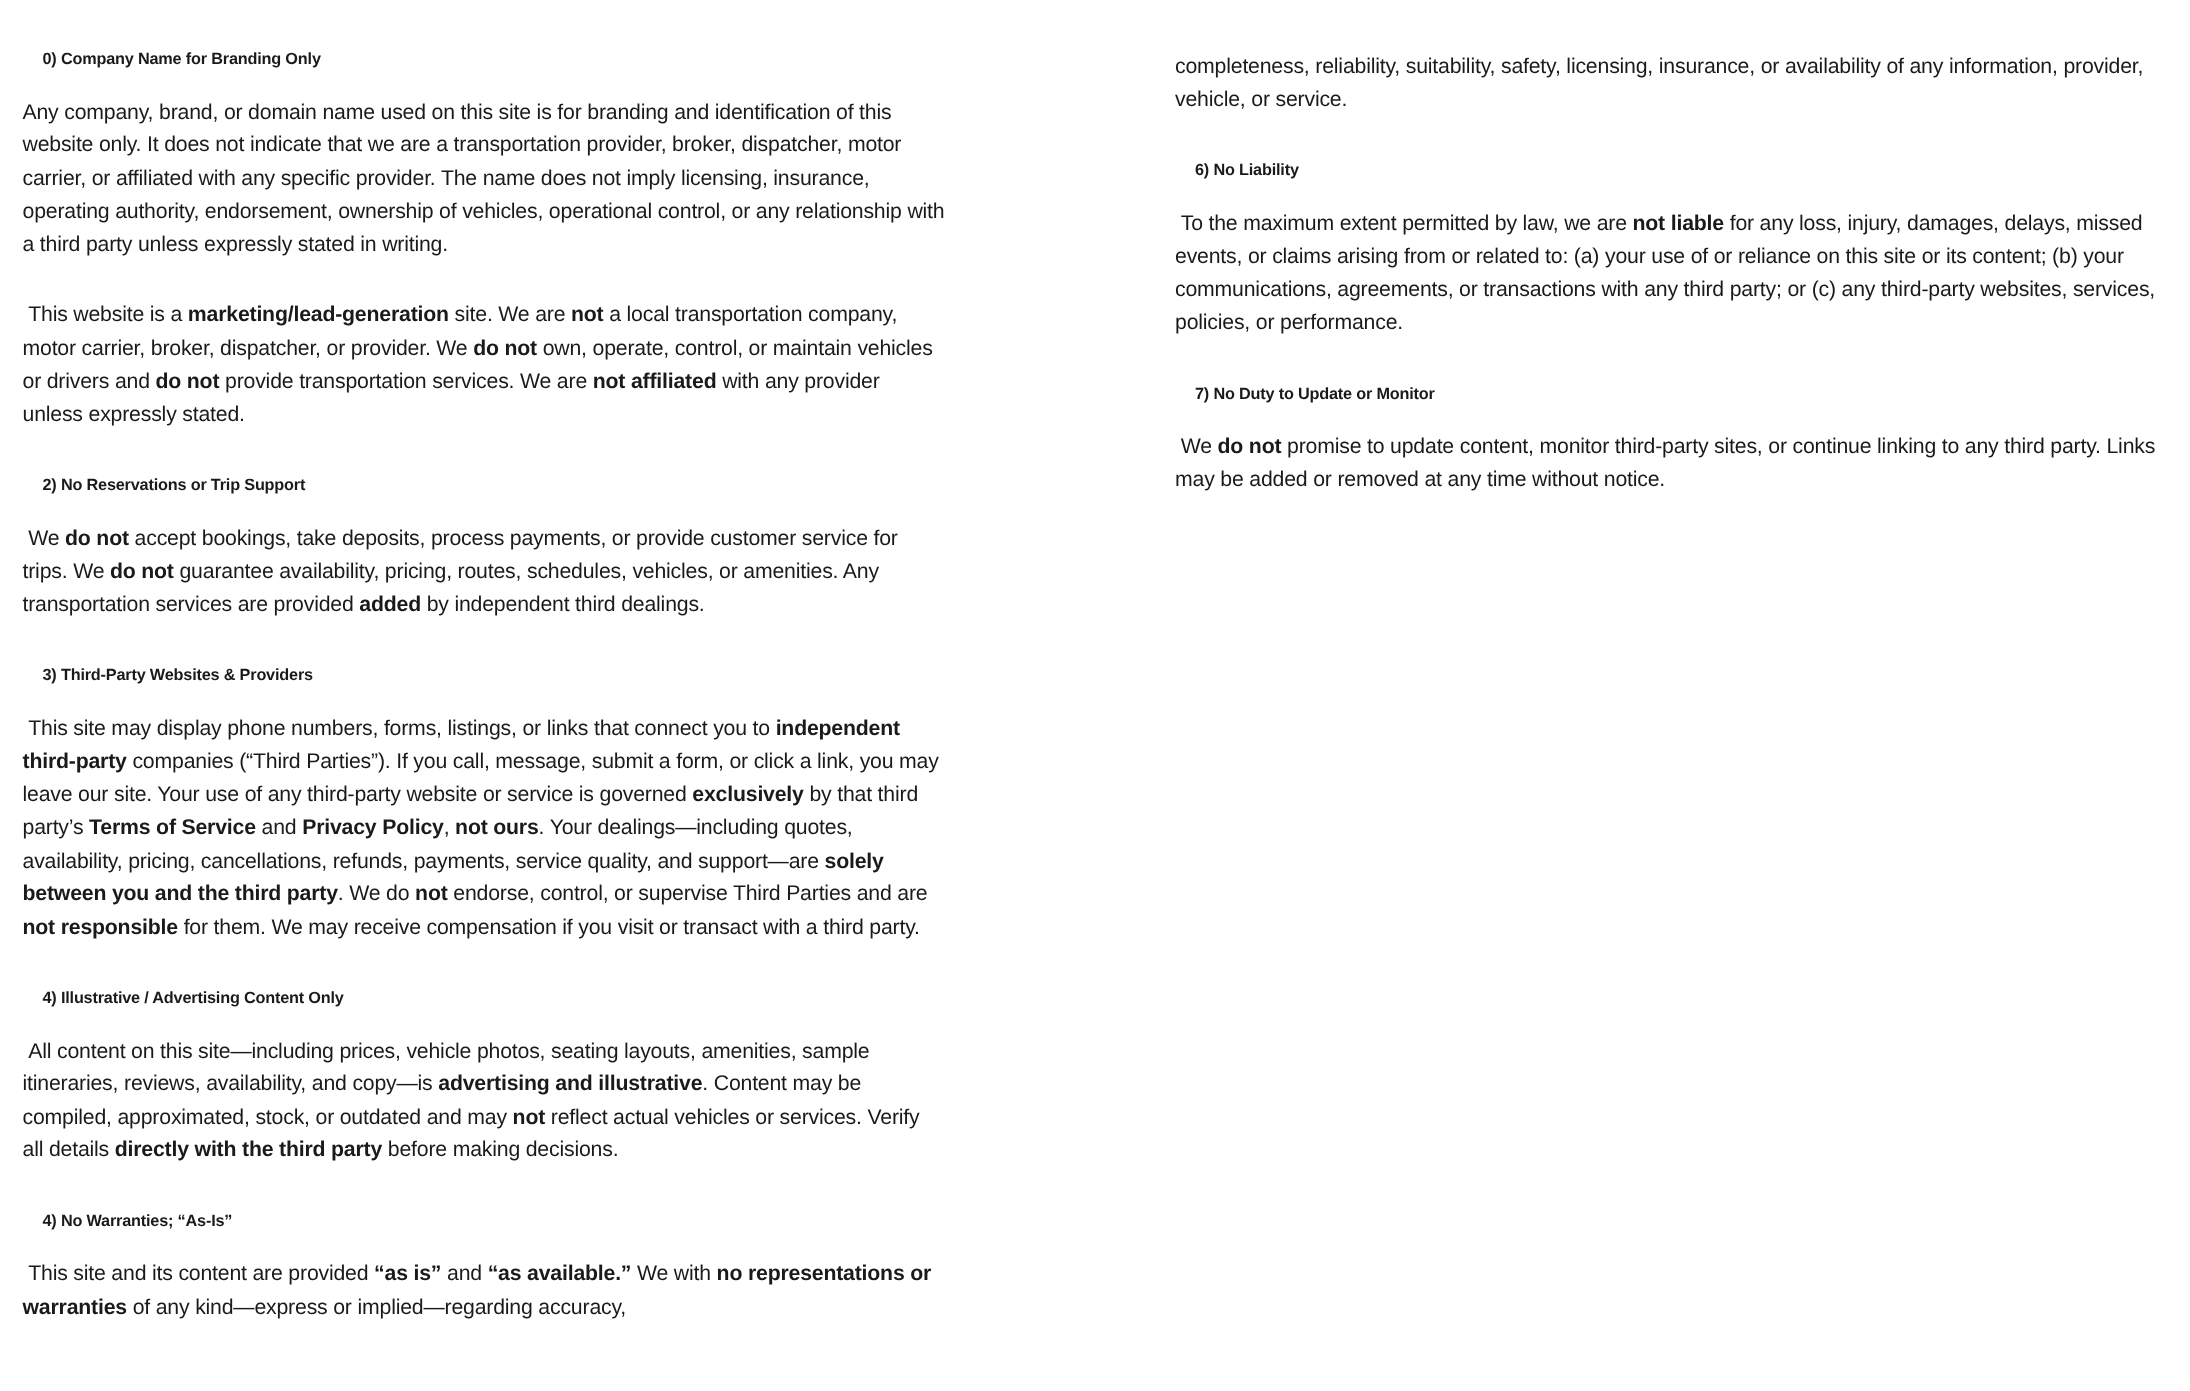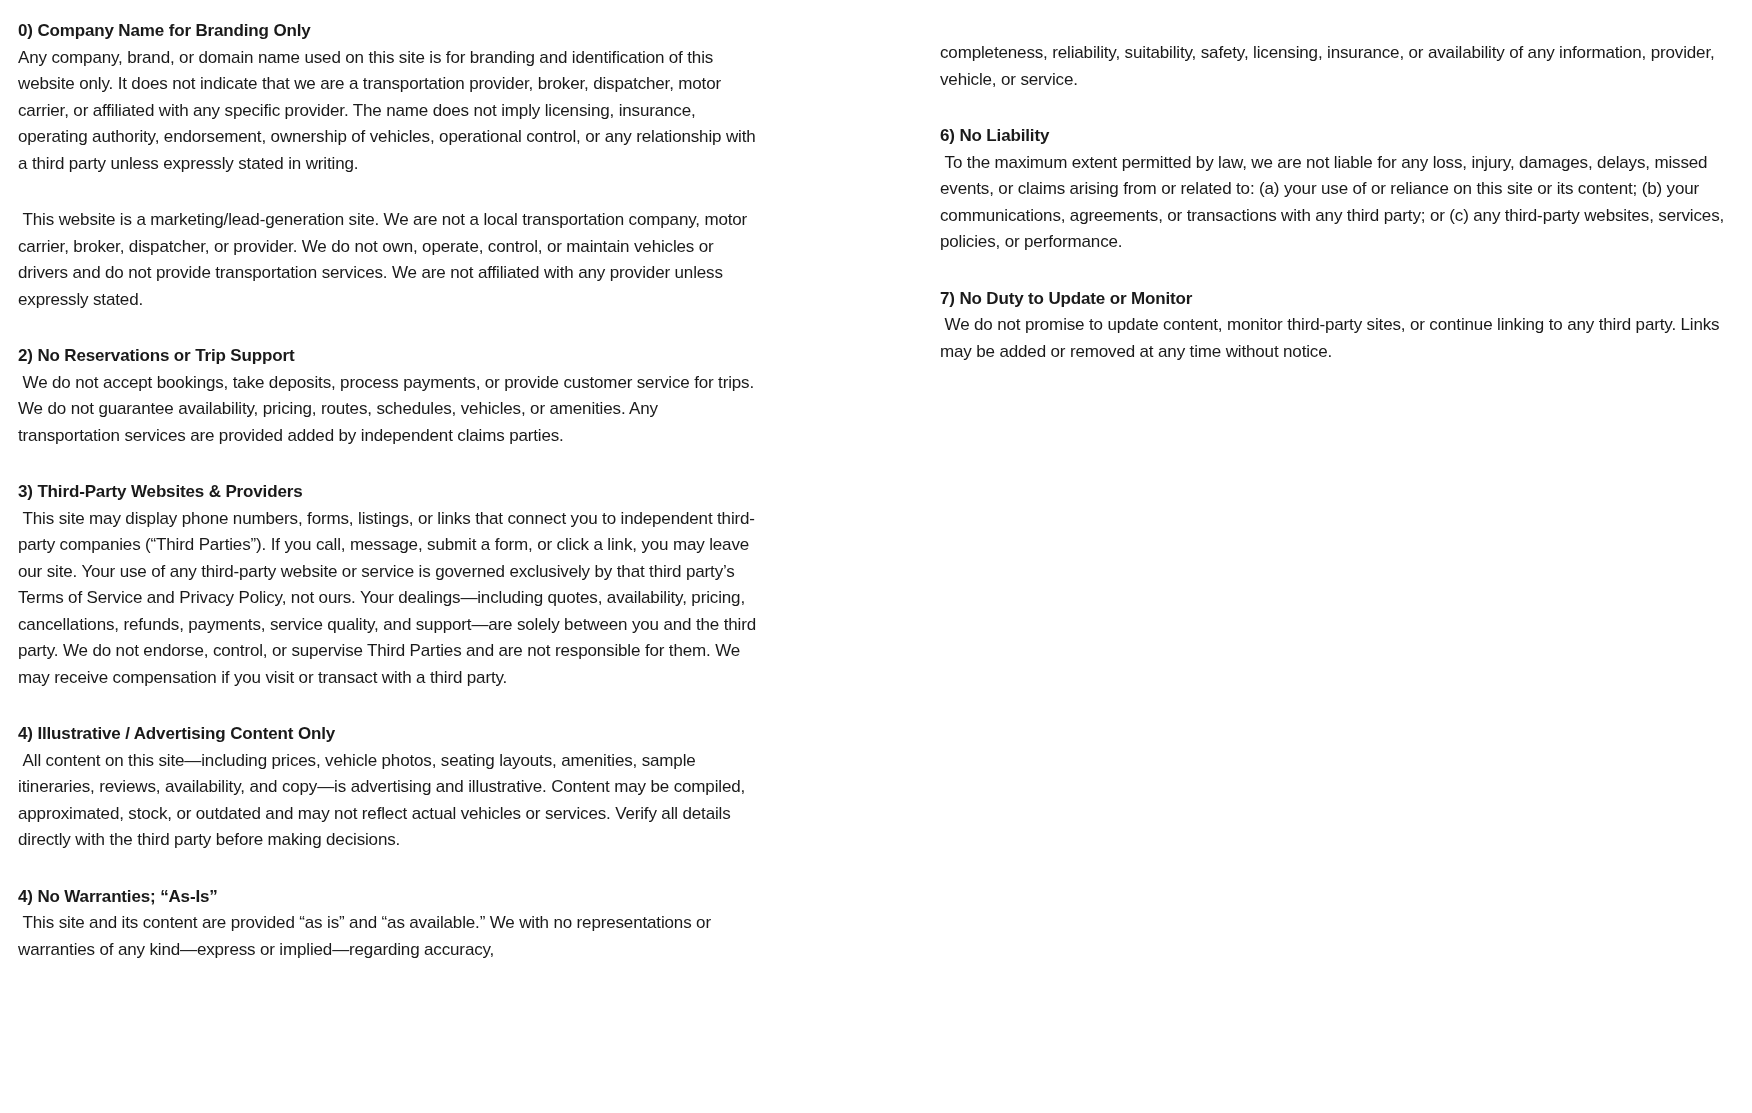--- a/index.html
+++ b/index.html
@@ -20,42 +20,42 @@
   }
   .col {
     font-size: 17px;
     line-height: 26.5px;
     letter-spacing: -0.15px;
     color: #1a1a1a;
   }
   .col-left  { width: 738px; margin-right: 184px; }
   .col-right { width: 802px; padding-top: 22px; }
   .col h2 {
-    margin: 0;
-    font-size: 17px;
+    margin: 16px;
+    font-size: 13px;
     line-height: 26.5px;
     font-weight: 700;
     letter-spacing: -0.15px;
   }
   .col p {
     margin: 0 0 30px 0;
     white-space: pre-wrap;
   }
-  .col p b { font-weight: 400; }
+  .col p b { font-weight: 700; }
 </style>
 </head>
 <body>
 
 <main class="doc">
   <div class="col col-left">
       <h2>0) Company Name for Branding Only</h2>
       <p><span>Any company, brand, or domain name used on this site is for branding and identification of this website only. It does not indicate that we are a transportation provider, broker, dispatcher, motor carrier, or affiliated with any specific provider. The name does not imply licensing, insurance, operating authority, endorsement, ownership of vehicles, operational control, or any relationship with a third party unless expressly stated in writing.</span></p>
       <p><span> This website is a </span><b>marketing/lead-generation</b><span> site. We are </span><b>not</b><span> a local transportation company, motor carrier, broker, dispatcher, or provider. We </span><b>do not</b><span> own, operate, control, or maintain vehicles or drivers and </span><b>do not</b><span> provide transportation services. We are </span><b>not affiliated</b><span> with any provider unless expressly stated.</span></p>
       <h2>2) No Reservations or Trip Support</h2>
-      <p><span> We </span><b>do not</b><span> accept bookings, take deposits, process payments, or provide customer service for trips. We </span><b>do not</b><span> guarantee availability, pricing, routes, schedules, vehicles, or amenities. Any transportation services are provided </span><b>added</b><span> by independent claims parties.</span></p>
+      <p><span> We </span><b>do not</b><span> accept bookings, take deposits, process payments, or provide customer service for trips. We </span><b>do not</b><span> guarantee availability, pricing, routes, schedules, vehicles, or amenities. Any transportation services are provided </span><b>added</b><span> by independent third dealings.</span></p>
       <h2>3) Third-Party Websites &amp; Providers</h2>
       <p><span> This site may display phone numbers, forms, listings, or links that connect you to </span><b>independent third-party</b><span> companies (“Third Parties”). If you call, message, submit a form, or click a link, you may leave our site. Your use of any third-party website or service is governed </span><b>exclusively</b><span> by that third party’s </span><b>Terms of Service</b><span> and </span><b>Privacy Policy</b><span>, </span><b>not ours</b><span>. Your dealings—including quotes, availability, pricing, cancellations, refunds, payments, service quality, and support—are </span><b>solely between you and the third party</b><span>. We do </span><b>not</b><span> endorse, control, or supervise Third Parties and are </span><b>not responsible</b><span> for them. We may receive compensation if you visit or transact with a third party.</span></p>
       <h2>4) Illustrative / Advertising Content Only</h2>
       <p><span> All content on this site—including prices, vehicle photos, seating layouts, amenities, sample itineraries, reviews, availability, and copy—is </span><b>advertising and illustrative</b><span>. Content may be compiled, approximated, stock, or outdated and may </span><b>not</b><span> reflect actual vehicles or services. Verify all details </span><b>directly with the third party</b><span> before making decisions.</span></p>
       <h2>4) No Warranties; “As-Is”</h2>
       <p><span> This site and its content are provided </span><b>“as is”</b><span> and </span><b>“as available.”</b><span> We with </span><b>no representations or warranties</b><span> of any kind—express or implied—regarding accuracy,</span></p>
     </div>
   <div class="col col-right">
       <p><span>completeness, reliability, suitability, safety, licensing, insurance, or availability of any information, provider, vehicle, or service.</span></p>
       <h2>6) No Liability</h2>

